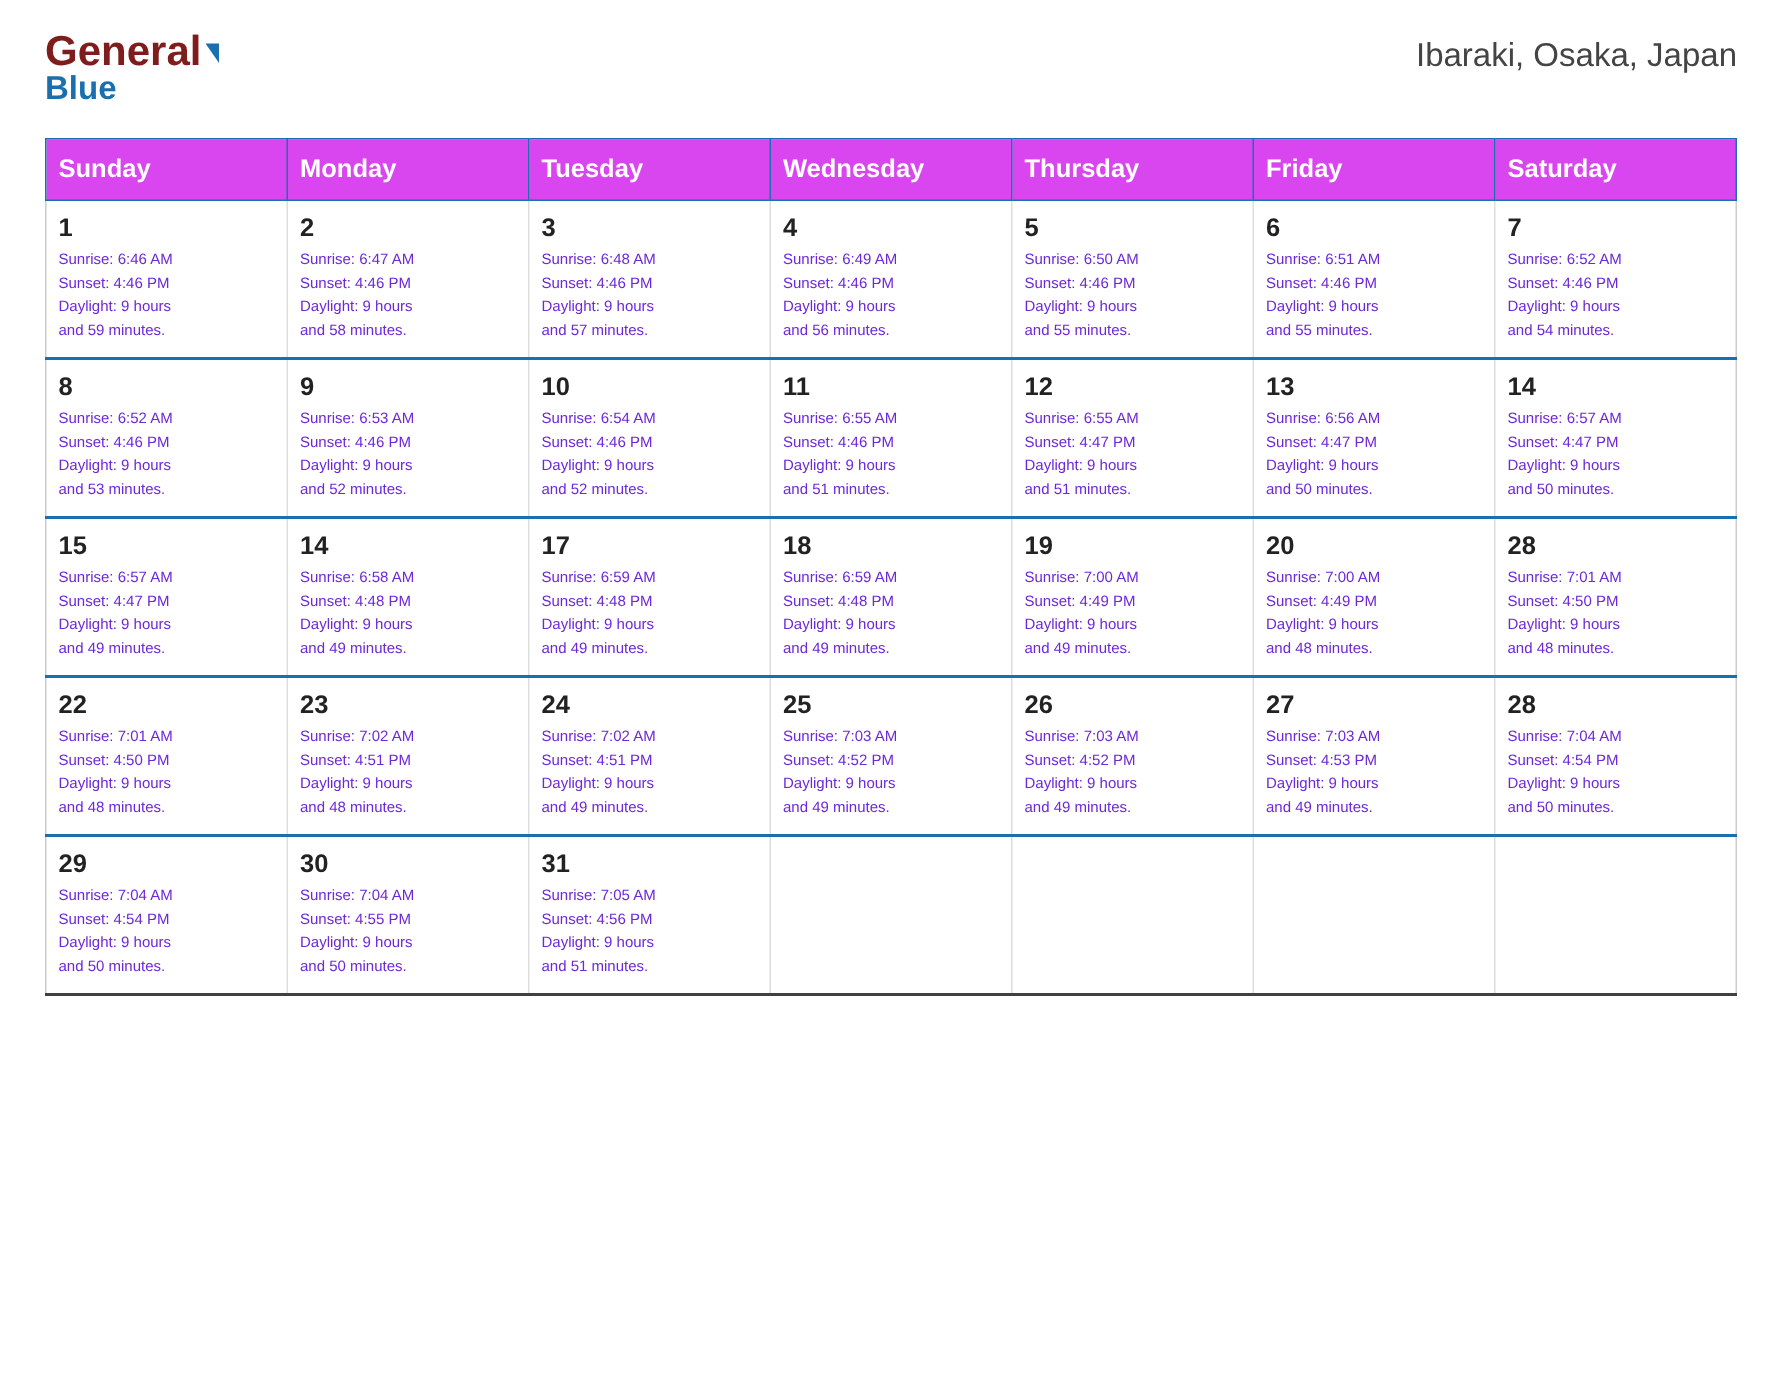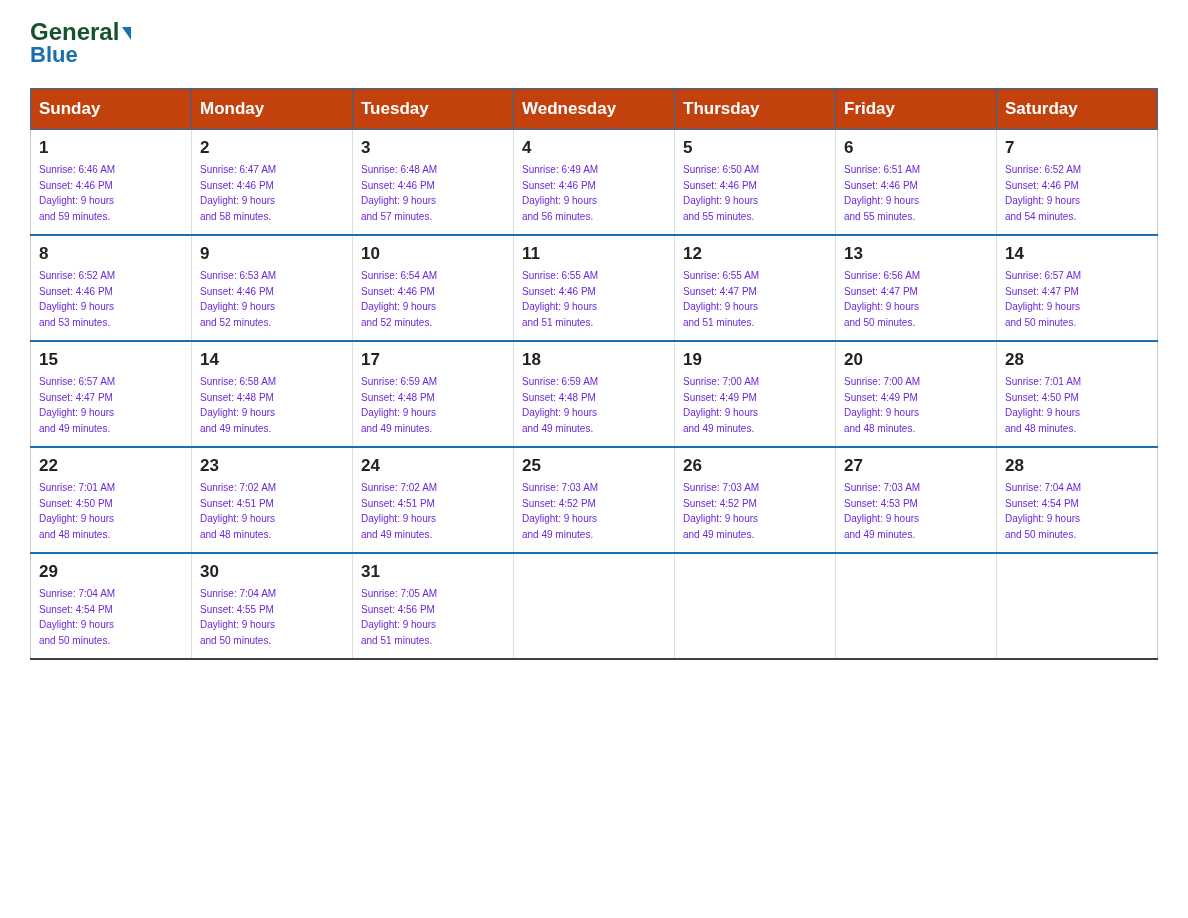--- a/index.html
+++ b/index.html
@@ -15,23 +15,23 @@
       justify-content: space-between;
       align-items: flex-start;
       margin-bottom: 20px;
     }
     .logo {
       display: flex;
       flex-direction: column;
       align-items: flex-start;
     }
     .logo-text {
-      font-size: 24px;
-      font-weight: bold;
-      color: #14532d;
+      font-size: 28px;
+      font-weight: bold;
+      color: #7f1d1d;
       line-height: 1;
     }
     .logo-line2 {
       font-size: 22px;
       font-weight: bold;
       color: #1a6faf;
       margin-top: -2px;
     }
     .title-block {
       text-align: right;
@@ -46,21 +46,21 @@
       font-size: 22px;
       color: #444;
       margin-top: 4px;
     }
     table {
       width: 100%;
       border-collapse: collapse;
       table-layout: fixed;
     }
     thead tr {
-      background-color: #c2410c;
+      background-color: #d946ef;
       color: #fff;
     }
     thead th {
       padding: 10px 8px;
       font-size: 17px;
       font-weight: bold;
       text-align: left;
       border: 1px solid #1a6faf;
     }
     tbody tr {
@@ -95,20 +95,21 @@
 <body>
 
 <div class="header">
   <div class="logo">
     <div class="logo-text">
       General<span style="display:inline-block;width:0;height:0;border-left:9px solid transparent;border-right:0px solid transparent;border-top:13px solid #1a6faf;margin-left:3px;vertical-align:middle;"></span>
     </div>
     <div class="logo-line2">Blue</div>
   </div>
   <div class="title-block">
+    <div class="cal-subtitle">Ibaraki, Osaka, Japan</div>
   </div>
 </div>
 
 <table>
   <thead>
     <tr>
     <th>Sunday</th>
         <th>Monday</th>
         <th>Tuesday</th>
         <th>Wednesday</th>

